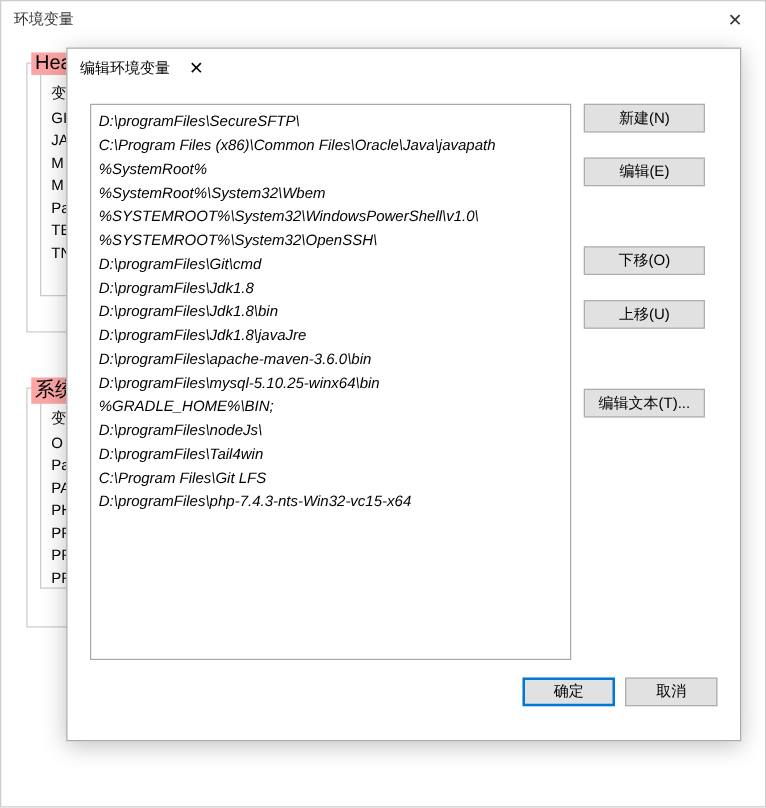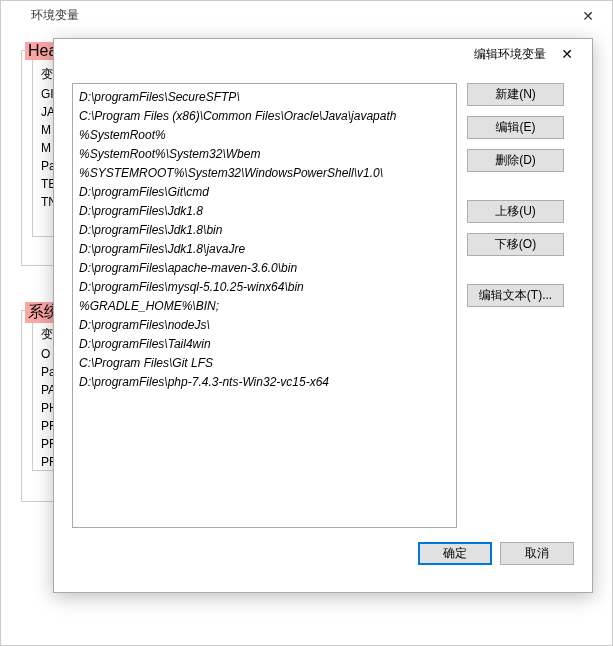--- a/index.html
+++ b/index.html
@@ -1,46 +1,46 @@
 <!DOCTYPE html>
 <html><head>
 <meta charset="utf-8">
 <style>
 * { box-sizing: border-box; font-family: "Microsoft YaHei", "Segoe UI", sans-serif; }
 body { margin: 0; width: 613px; height: 646px; background: #fff; overflow: hidden; font-size: 12px; }
 
 
 .outer { position: absolute; left: 0; top: 0; width: 613px; height: 646px; border: 1px solid #ccc;}
-.outer-title { padding: 6px 10px; font-size: 12px; color: #333; display:flex; justify-content:space-between; align-items:center;margin-left:20px;}
+.outer-title { padding: 6px 10px; font-size: 12px; color: #333; display:flex; justify-content:space-between; align-items:center;}
 .outer-close { font-size: 14px; color: #333; padding: 0 8px;}
 .outer-body { padding: 8px 20px 14px 20px; position: relative; }
 
 .groupbox { border: 1px solid #ccc; margin-top: 12px; padding: 8px 10px 10px 10px; position: relative;}
 .group-legend { position: absolute; top: -9px; left: 3px; background: #fca5a5; padding: 0 3px; font-size: 16px; color:#000;}
 .group-inner { border: 1px solid #ccc; padding: 4px 2px; background: #fff; min-height: 120px;}
 .trunc-row { padding: 2px 6px; color: #000; white-space: nowrap; overflow: hidden;}
 .gb1 { height: 216px;}
 .gb1 .group-inner { height: 178px;}
 .gb2 { height: 192px; margin-top: 44px;}
 .gb2 .group-inner { height: 152px;}
 
 .outer-btn-row { display: flex; justify-content: flex-end; gap: 8px; margin-top: 16px; padding-right: 6px;}
 .btn { min-width: 74px; height: 23px; border: 1px solid #adadad; background: #e1e1e1; font-size: 12px; display:flex; align-items:center; justify-content:center; cursor: pointer;}
 
 
 .inner { position: absolute; left: 53px; top: 38px; width: 540px; height: 555px; background: #fff; border: 1px solid #aaa; box-shadow: 0 4px 18px rgba(0,0,0,0.25); z-index: 10;}
-.inner-titlebar { height: 30px; display:flex; align-items:center; justify-content:flex-end; padding: 0 4px 0 10px;}
+.inner-titlebar { height: 30px; display:flex; align-items:center; justify-content:flex-start; padding: 0 4px 0 10px;}
 .inner-title { font-size: 12px; color: #000;}
 .inner-close { width: 42px; height: 28px; display:flex; align-items:center; justify-content:center; font-size:14px; color:#000; cursor:pointer;}
 .inner-body { padding: 14px 18px 12px 18px;}
 .inner-row { display:flex; gap: 10px;}
 .listbox { width: 385px; height: 445px; border: 1px solid #a9a9a9; background:#fff; overflow: hidden; padding-top:4px;}
 .list-item { padding: 2px 6px 3px 6px; font-size: 12px; color: #000; white-space: nowrap; overflow:hidden; cursor: default; font-style: italic;}
 .list-item.selected { background: #0078d7; color: #fff;}
-.side-col { display:flex; flex-direction:column; gap: 10px; width: 97px;}
+.side-col { display:flex; flex-direction:column; gap: 20px; width: 97px;}
 .side-col .btn { width: 97px;}
 .spacer { height: 8px;}
 .inner-btn-row { display:flex; justify-content:flex-end; gap: 8px; margin-top: 14px;}
 .inner-btn-row .btn.primary { border: 2px solid #0078d7; background: #e1e1e1;}
 </style>
 </head>
 <body>
 
 <div class="outer">
   <div class="outer-title">
@@ -91,39 +91,39 @@
     <span class="inner-close">✕</span>
   </div>
   <div class="inner-body">
     <div class="inner-row">
       <div class="listbox" id="path-list">
           <div class="list-item">D:\programFiles\SecureSFTP\</div>
           <div class="list-item">C:\Program Files (x86)\Common Files\Oracle\Java\javapath</div>
           <div class="list-item">%SystemRoot%</div>
           <div class="list-item">%SystemRoot%\System32\Wbem</div>
           <div class="list-item">%SYSTEMROOT%\System32\WindowsPowerShell\v1.0\</div>
+          <div class="list-item">%SYSTEMROOT%\System32\OpenSSH\</div>
           <div class="list-item">D:\programFiles\Git\cmd</div>
           <div class="list-item">D:\programFiles\Jdk1.8</div>
           <div class="list-item">D:\programFiles\Jdk1.8\bin</div>
           <div class="list-item">D:\programFiles\Jdk1.8\javaJre</div>
           <div class="list-item">D:\programFiles\apache-maven-3.6.0\bin</div>
           <div class="list-item">D:\programFiles\mysql-5.10.25-winx64\bin</div>
           <div class="list-item">%GRADLE_HOME%\BIN;</div>
           <div class="list-item">D:\programFiles\nodeJs\</div>
           <div class="list-item">D:\programFiles\Tail4win</div>
           <div class="list-item">C:\Program Files\Git LFS</div>
           <div class="list-item">D:\programFiles\php-7.4.3-nts-Win32-vc15-x64</div>
         </div>
       <div class="side-col">
         <div class="btn">新建(N)</div>
         <div class="btn">编辑(E)</div>
-        <div class="btn">删除(D)</div>
         <div class="spacer"></div>
+        <div class="btn">下移(O)</div>
         <div class="btn">上移(U)</div>
-        <div class="btn">下移(O)</div>
         <div class="spacer"></div>
         <div class="btn">编辑文本(T)...</div>
       </div>
     </div>
     <div class="inner-btn-row">
       <div class="btn primary">确定</div>
       <div class="btn">取消</div>
     </div>
   </div>
 </div>

